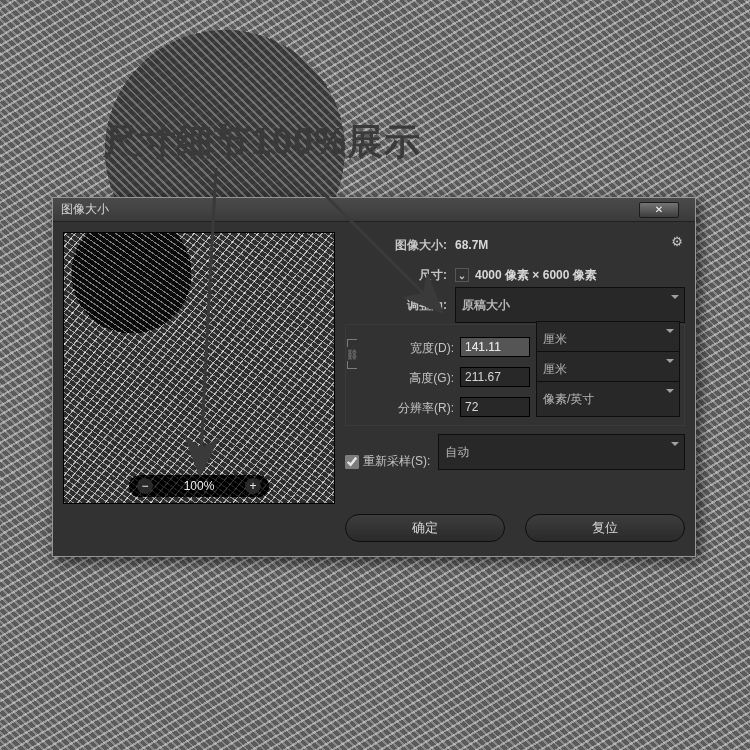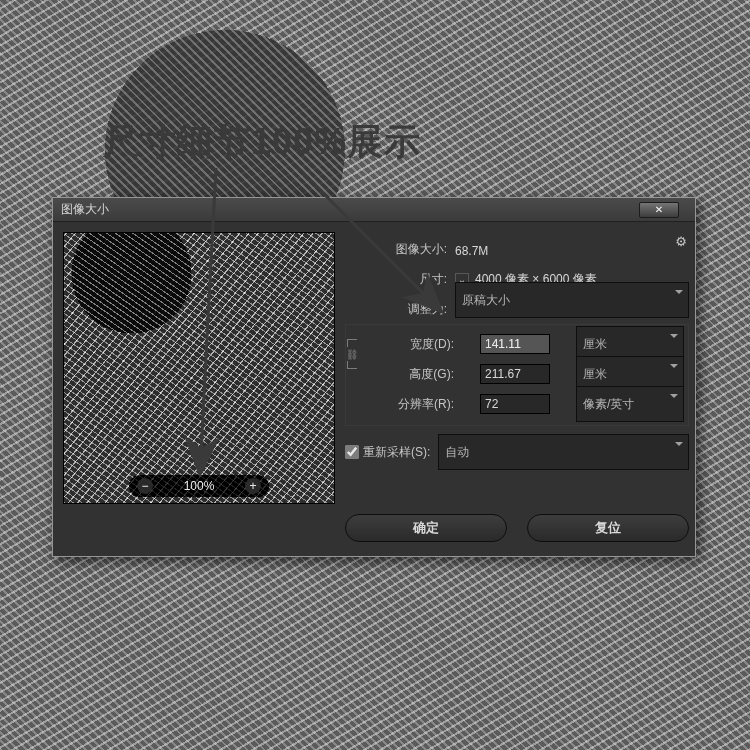--- a/index.html
+++ b/index.html
@@ -55,53 +55,53 @@
   }
   .zoom-bar {
     position: absolute; bottom: 6px; left: 50%; transform: translateX(-50%);
     width: 140px; height: 22px; background: rgba(0,0,0,0.55); border-radius: 11px;
     display: flex; align-items: center; justify-content: space-between;
     padding: 0 8px; color: #ddd; font-size: 12px;
   }
   .zoom-btn { width: 16px; height: 16px; border-radius: 50%; background: rgba(80,80,80,0.9);
     display: flex; align-items: center; justify-content: center; font-size: 12px; cursor: pointer; }
   .right-col { flex: 1; display: flex; flex-direction: column; color: #ddd; font-size: 12px; position: relative; }
-  .row { display: flex; align-items: flex-end; height: 26px; margin-bottom: 4px; }
+  .row { display: flex; align-items: center; height: 26px; margin-bottom: 4px; font-weight: bold; }
   .row label { width: 110px; text-align: right; padding-right: 8px; color: #ccc; }
   .static-val { color: #ddd; }
   .gear { position: absolute; top: 2px; right: 2px; color: #ccc; font-size: 13px; cursor: pointer; }
   .fit-check { width: 14px; height: 14px; margin-right: 4px; accent-color: #888; }
   .select {
     flex: 1; height: 36px; background: #3a3a3a; border: 1px solid #222;
     color: #c4b5fd; font-size: 12px; padding: 0 16px 0 6px; position: relative;
     display: flex; align-items: center; cursor: pointer;
   }
   .select::after { content: ""; position: absolute; right: 5px; top: 7px;
     border: 4px solid transparent; border-top-color: #aaa; }
   .red-box { border: 1px solid #ff1a1a; padding: 6px 4px 4px 4px; margin-top: 2px; position: relative; }
-  .dim-row { display: flex; align-items: center; height: 26px; margin-bottom: 4px; gap: 20px; }
+  .dim-row { display: flex; align-items: flex-end; height: 26px; margin-bottom: 4px; }
   .dim-row label { width: 92px; text-align: right; padding-right: 6px; color: #ccc; }
   .num-input {
     width: 70px; height: 20px; background: #3a3a3a; border: 1px solid #111;
     color: #ddd; font-size: 12px; padding: 0 4px;
   }
   .num-input.selected { background: #2a6bcc; color: #fff; }
   .unit-sel { width: 108px; margin-left: 6px; }
   .link-col {
     position: absolute; left: -6px; top: 8px; width: 16px; height: 50px;
     display: flex; flex-direction: column; align-items: center; color: #999; font-size: 10px;
   }
   .link-col .bracket-top, .link-col .bracket-bot { width: 10px; height: 8px; border-left: 1px solid #888; }
   .link-col .bracket-top { border-top: 1px solid #888; }
   .link-col .bracket-bot { border-bottom: 1px solid #888; }
   .link-icon { width:14px; height:14px; display:flex; align-items:center; justify-content:center; }
   .red-mark { position: absolute; right: 24px; top: 18px; width: 6px; height: 12px; border: 1px solid #ff1a1a; }
-  .resample-row { display: flex; align-items: center; margin-top: 8px; }
+  .resample-row { display: flex; align-items: flex-end; margin-top: 8px; }
   .resample-row label { display:flex; align-items:center; padding-right:8px; color:#ccc; }
-  .btn-row { margin-top: auto; display: flex; gap: 20px; padding-bottom: 4px; font-weight: bold; }
+  .btn-row { margin-top: auto; display: flex; gap: 20px; padding-bottom: 4px; }
   .pill-btn {
     flex: 1; height: 28px; border: 1px solid #222; border-radius: 14px;
     background: linear-gradient(#4e4e4e, #3c3c3c); color: #ddd; font-size: 13px;
     display: flex; align-items: center; justify-content: center; cursor: pointer;
   }
   .dims-block { padding-left: 18px; position: relative; }
 </style>
 </head>
 <body>
 

